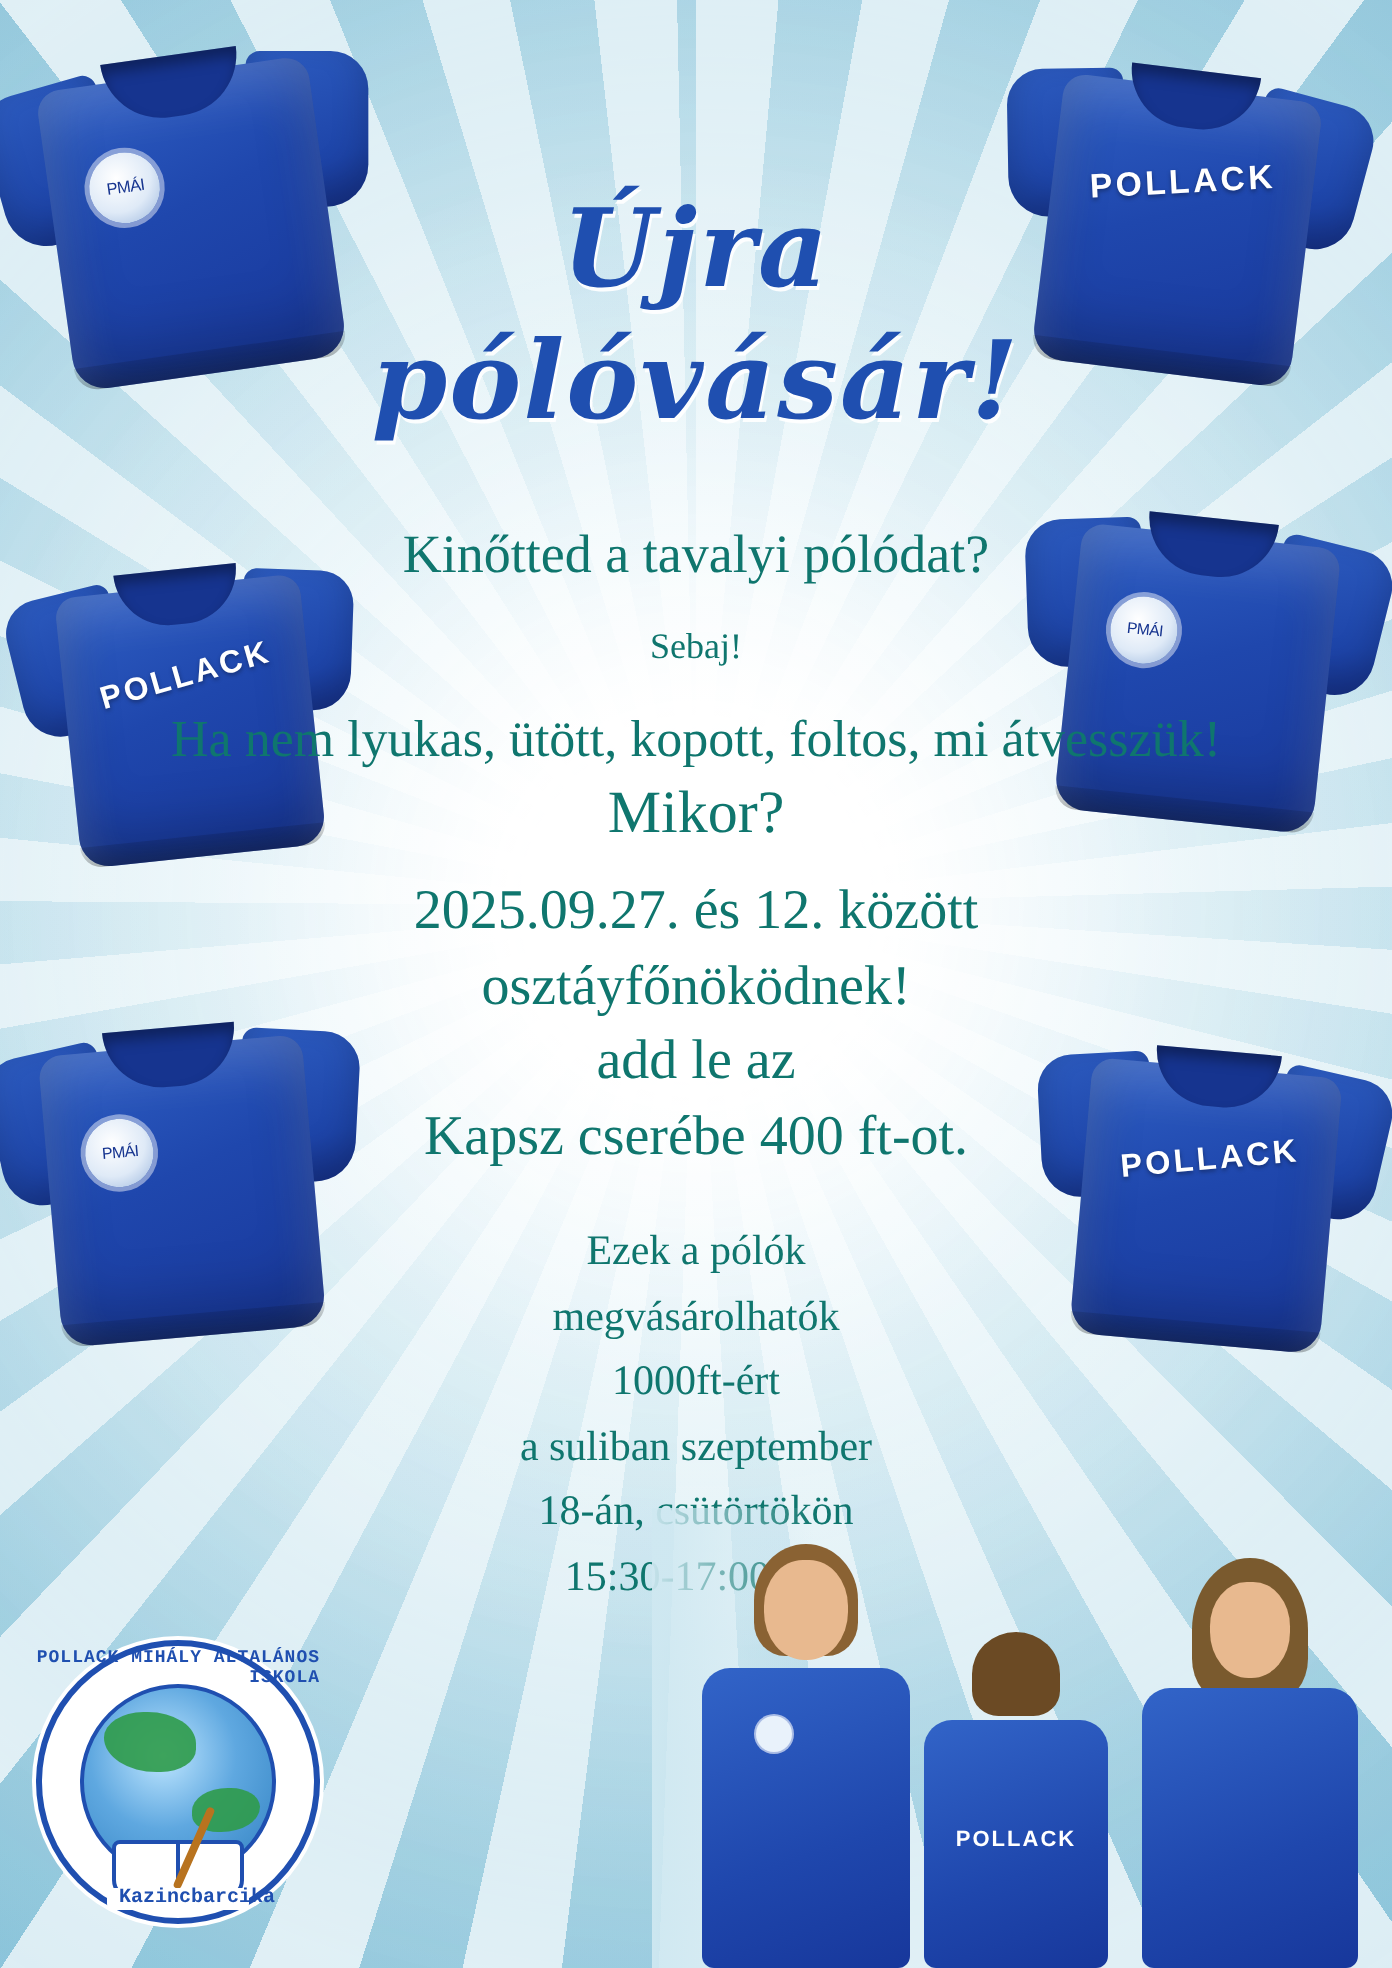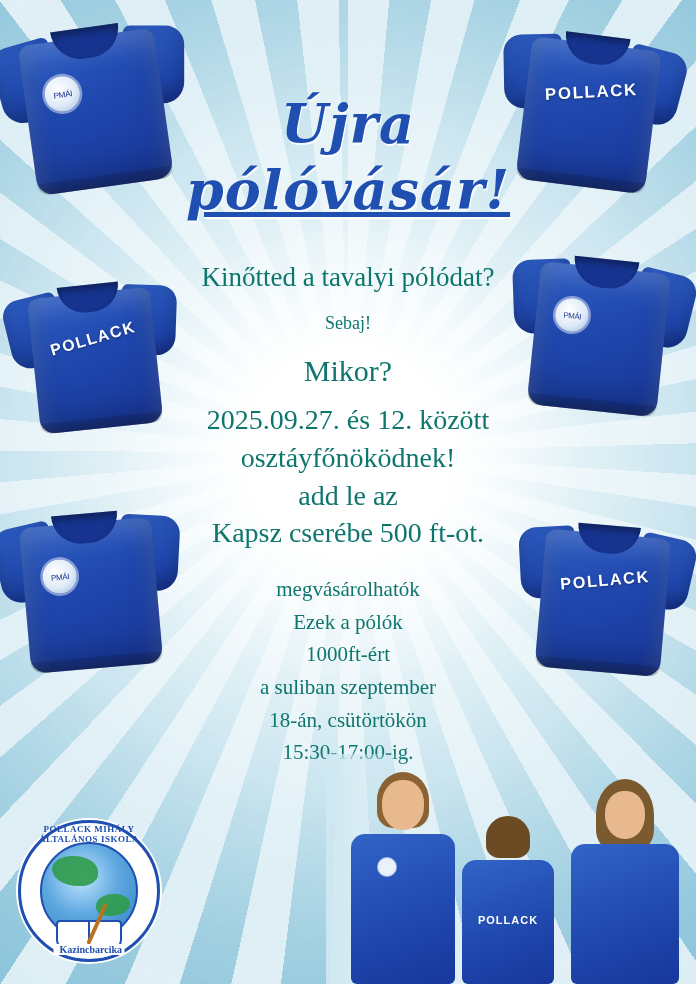--- a/index.html
+++ b/index.html
@@ -136,21 +136,21 @@
     text-align: center;
     color: #1f4fb0;
     font-family: "DejaVu Serif", serif;
     font-weight: bold;
     font-style: italic;
     font-size: 54px;
     line-height: 1.22;
     letter-spacing: 1px;
     text-shadow: 1px 2px 0 rgba(255,255,255,0.9);
   }
-  .headline .l2 { display: block; text-decoration: underline; }
+  .headline .l2 { display: block; }
 
   
   .copy {
     position: absolute;
     left: 36px;
     right: 36px;
     top: 262px;
     text-align: center;
     color: #0f766e;
     font-family: "Liberation Serif", serif;
@@ -223,23 +223,23 @@
     position: absolute;
     left: 54%; bottom: 16px;
     width: 4px; height: 44px;
     background: #b8731f;
     transform: rotate(24deg);
     border-radius: 2px;
   }
   .logo .arc-top, .logo .arc-bottom {
     position: absolute;
     left: 0; right: 0;
-    text-align: center;
+    text-align: right;
     color: #1f4fb0;
-    font-family: Liberation Serif, serif;
+    font-family: Liberation Mono, monospace;
     font-weight: bold;
   }
   .logo .arc-top {
     top: 4px;
     font-size: 9px;
     letter-spacing: 0.5px;
   }
   .logo .arc-bottom {
     bottom: 7px;
     font-size: 10px;
@@ -377,29 +377,30 @@
   </div>
 
   <div class="headline">
     <span>Újra</span>
     <span class="l2">pólóvásár!</span>
   </div>
 
   <div class="copy">
     <div class="q1">Kinőtted a tavalyi pólódat?</div>
     <div class="sebaj">Sebaj!</div>
+    <div class="lead">Ha nem lyukas, ütött, kopott, foltos, mi átvesszük!</div>
     <div class="mikor">Mikor?</div>
     <div class="dates">2025.09.27. és 12. között</div>
     <div class="dates">osztáyfőnöködnek!</div>
     <div class="dates">add le az</div>
-    <div class="dates">Kapsz cserébe 500 ft-ot.</div>
+    <div class="dates">Kapsz cserébe 400 ft-ot.</div>
 
     <div class="buy">
+      <div>Ezek a pólók</div>
       <div>megvásárolhatók</div>
-      <div>Ezek a pólók</div>
       <div>1000ft-ért</div>
       <div>a suliban szeptember</div>
       <div>18-án, csütörtökön</div>
       <div>15:30-17:00-ig.</div>
     </div>
   </div>
 
   <div class="floor-fade"></div>
   <div class="kids">
     <div class="kid" id="kid-left">

